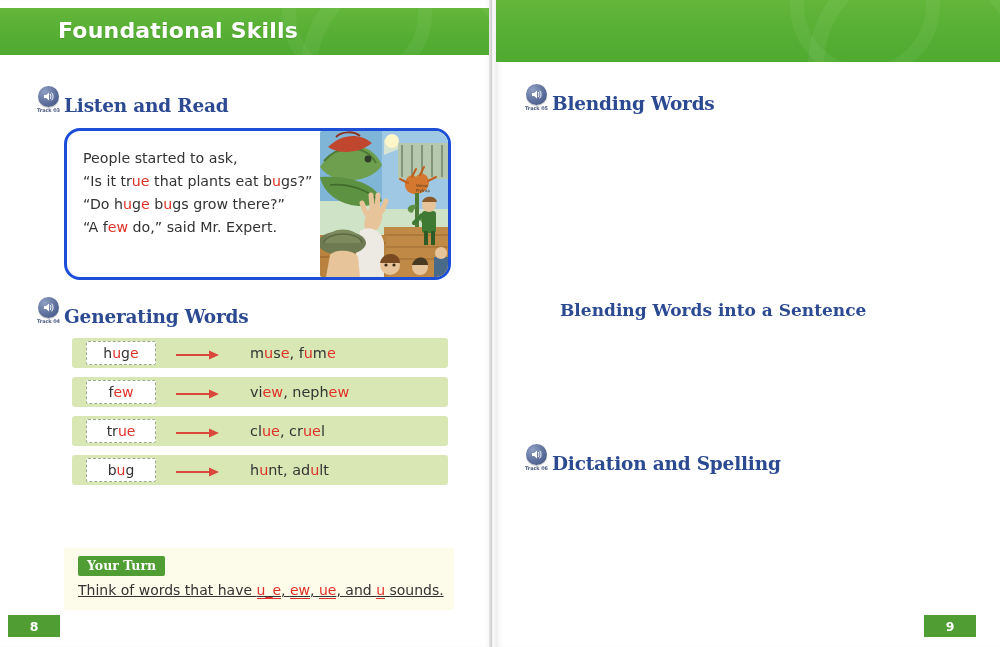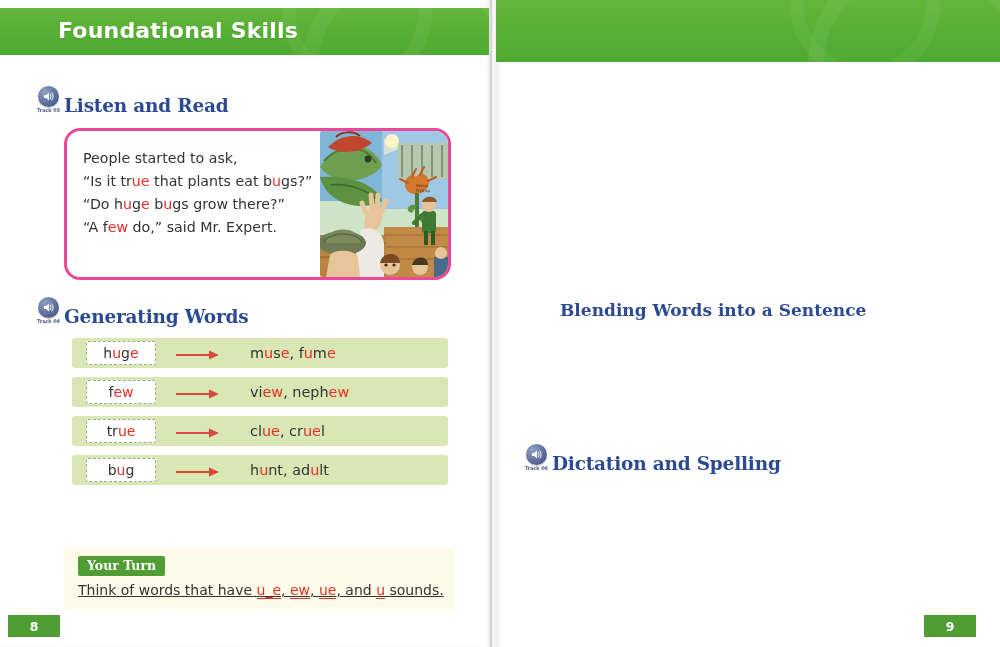--- a/index.html
+++ b/index.html
@@ -58,21 +58,21 @@
   }
   .sub-title {
     position: absolute;
     font-family: "DejaVu Serif", serif; font-weight: bold;
     font-size: 17px; color: #2c4a92;
   }
 
   
   #passage {
     position: absolute; left: 64px; top: 128px; width: 387px; height: 152px;
-    border: 3px solid #ec4899; border-radius: 16px;
+    border: 3px solid #1d4ed8; border-radius: 16px;
     background: #fff; overflow: hidden;
   }
   #passage-text {
     position: absolute; left: 16px; top: 16px; width: 248px;
     font-family: "DejaVu Sans", sans-serif; font-size: 14.2px; color: #333;
     line-height: 1.62;
   }
   #passage-text p { white-space: nowrap; }
   .hl { color: #e03127; }
 
@@ -318,20 +318,33 @@
 
     <div class="pgtab" id="pg-left">8</div>
   </div>
 
   <div class="page" id="page-right">
 
     <div class="band" id="band-right">
       <div class="swirl2"></div>
     </div>
 
+    <div class="sec-head" style="left:30px; top:84px;">
+      <div class="spk">
+        <div class="disc">
+          <svg width="13" height="13" viewBox="0 0 13 13">
+            <path d="M2 5h2.2L7 2.6v7.8L4.2 8H2z" fill="#ffffff"></path>
+            <path d="M8.3 4.2c.9.7.9 3.9 0 4.6" stroke="#ffffff" stroke-width="1" fill="none" stroke-linecap="round"></path>
+            <path d="M9.9 2.9c1.6 1.3 1.6 5.9 0 7.2" stroke="#ffffff" stroke-width="1" fill="none" stroke-linecap="round"></path>
+          </svg>
+        </div>
+        <div class="trk">Track 05</div>
+      </div>
+      <div class="sec-title">Blending Words</div>
+    </div>
 
     <div class="sub-title" style="left:64px; top:300px;">Blending Words into a Sentence</div>
 
     <div class="sec-head" style="left:30px; top:444px;">
       <div class="spk">
         <div class="disc">
           <svg width="13" height="13" viewBox="0 0 13 13">
             <path d="M2 5h2.2L7 2.6v7.8L4.2 8H2z" fill="#ffffff"></path>
             <path d="M8.3 4.2c.9.7.9 3.9 0 4.6" stroke="#ffffff" stroke-width="1" fill="none" stroke-linecap="round"></path>
             <path d="M9.9 2.9c1.6 1.3 1.6 5.9 0 7.2" stroke="#ffffff" stroke-width="1" fill="none" stroke-linecap="round"></path>

